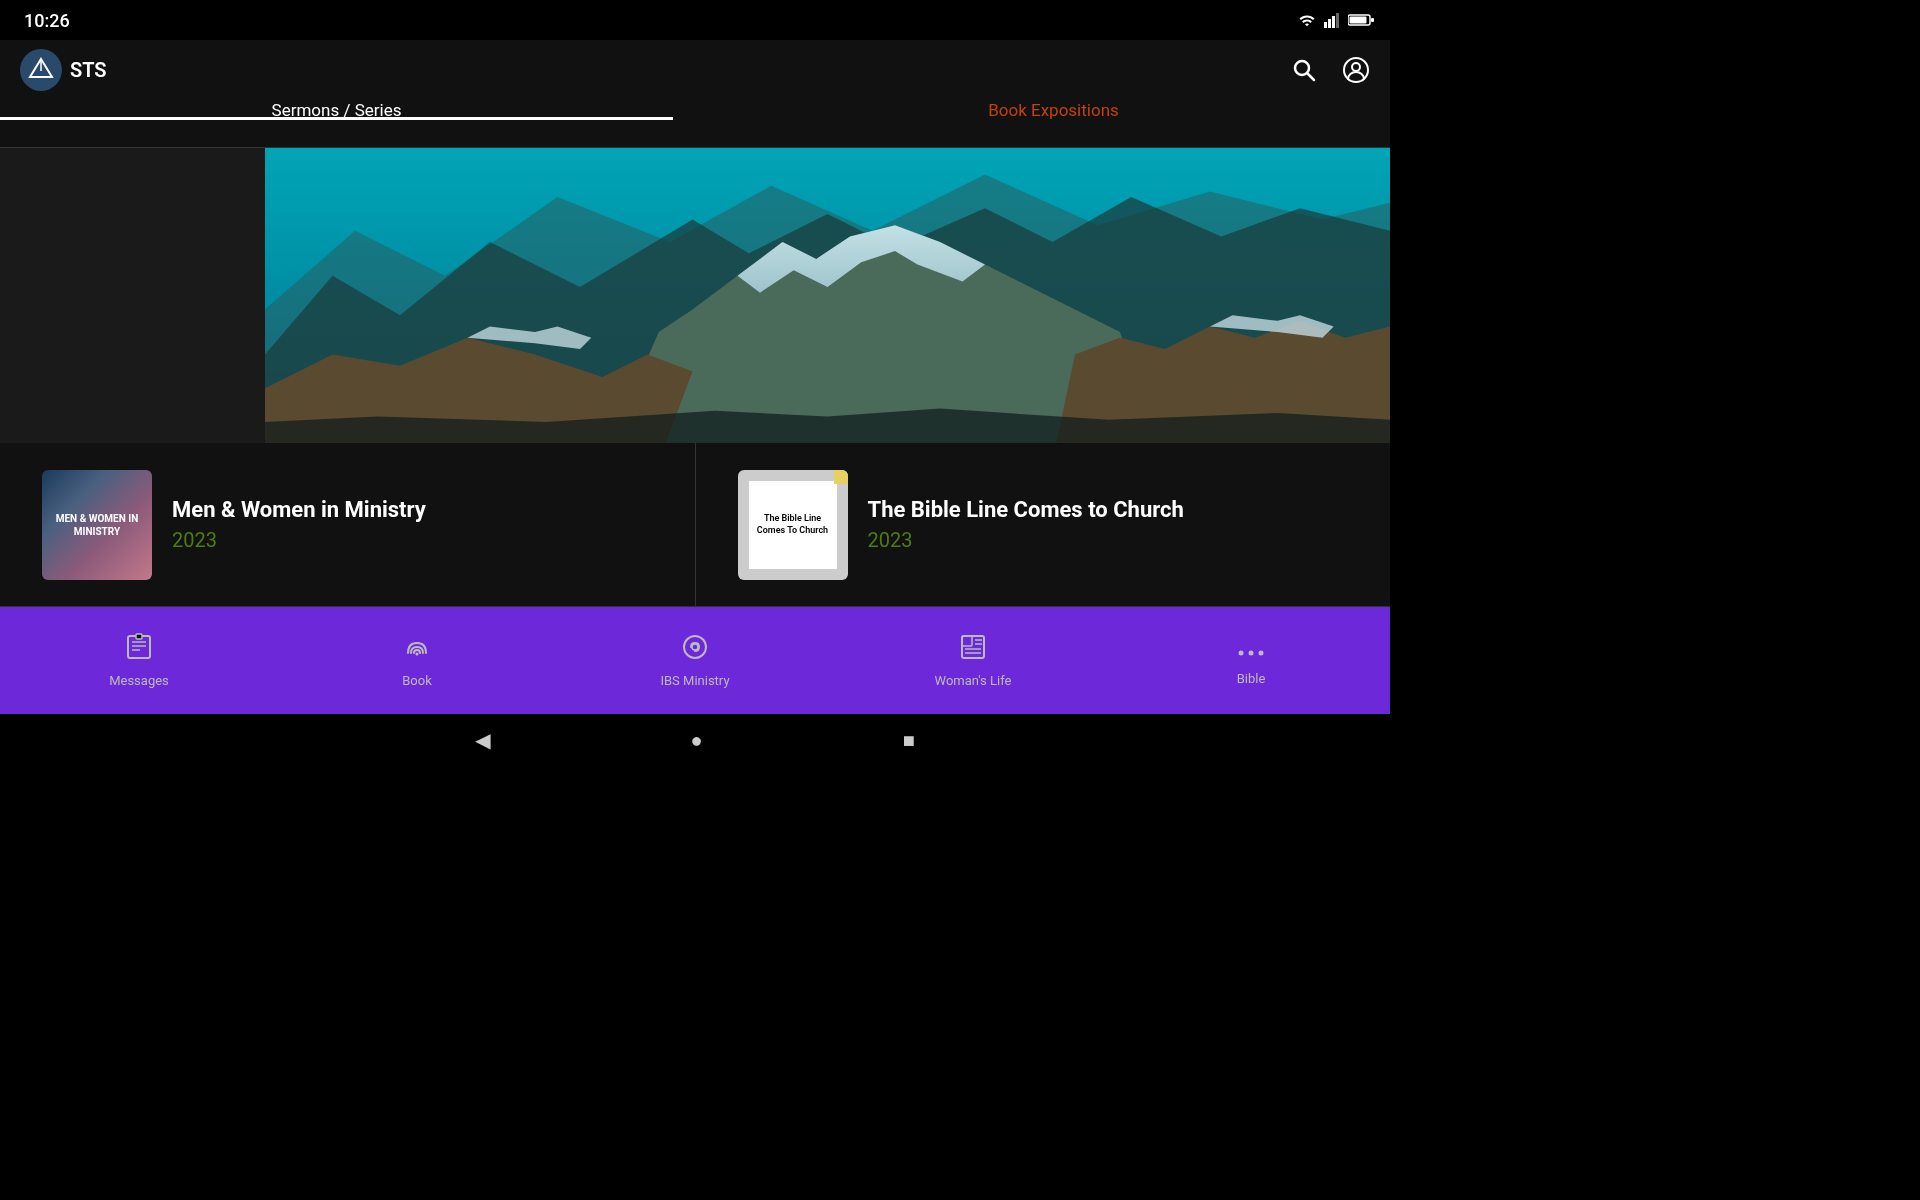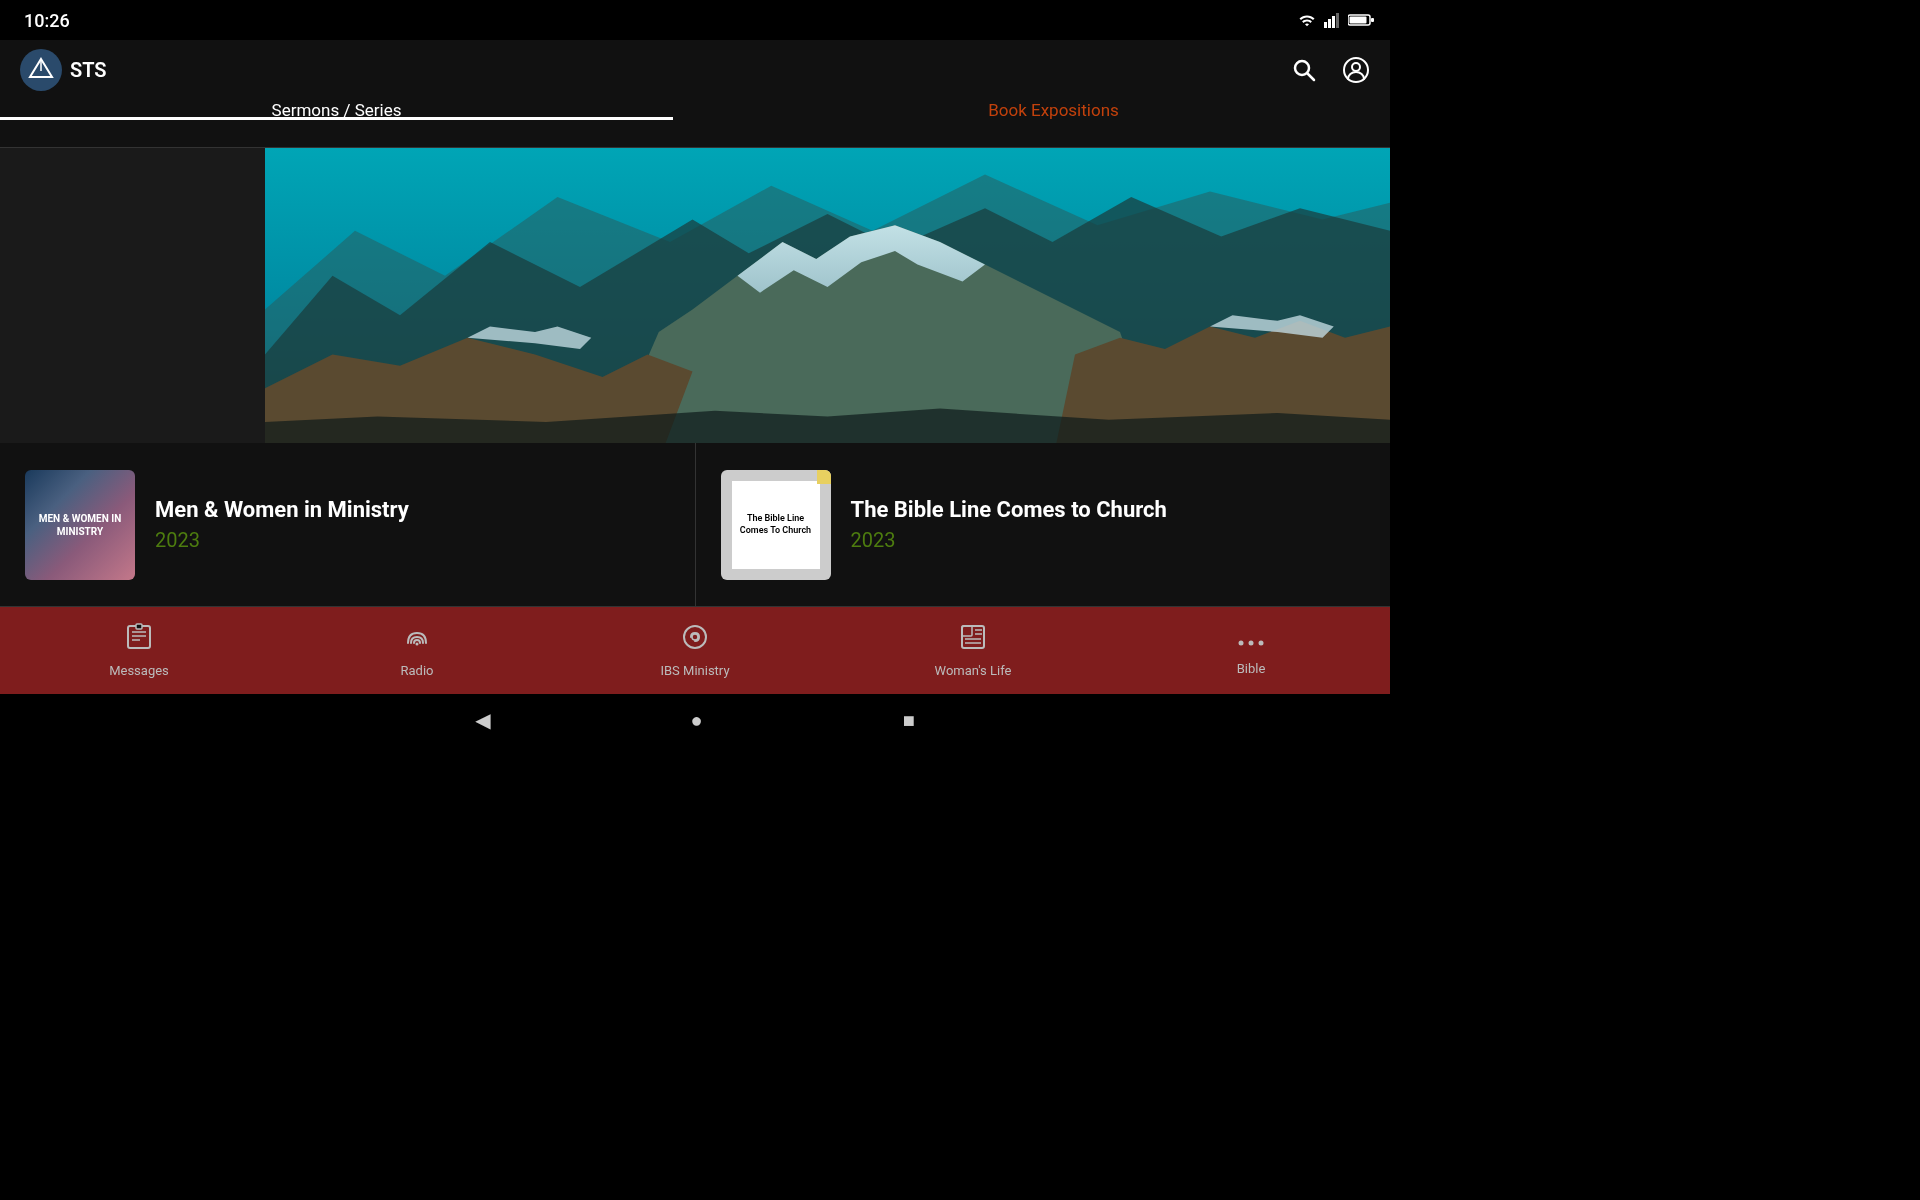--- a/index.html
+++ b/index.html
@@ -136,21 +136,21 @@
     
     .series-list {
       height: 163px;
       background: #111;
       display: flex;
     }
     .series-half {
       flex: 1;
       display: flex;
       align-items: center;
-      padding: 20px 25px;
+      padding: 20px 42px;
       gap: 20px;
       border-right: 1px solid #333;
     }
     .series-half:last-child {
       border-right: none;
     }
     .series-thumb {
       width: 110px;
       height: 110px;
       border-radius: 6px;
@@ -210,22 +210,22 @@
       color: #fff;
       margin-bottom: 6px;
     }
     .series-year {
       font-size: 20px;
       color: #4d7c0f;
     }
 
     
     .bottom-nav {
-      height: 88px;
-      background: #7f1d1d;
+      height: 108px;
+      background: #6d28d9;
       display: flex;
       align-items: center;
       justify-content: space-around;
       border-top: 1px solid #333;
     }
     .nav-item {
       display: flex;
       flex-direction: column;
       align-items: center;
       gap: 6px;
@@ -408,21 +408,21 @@
 
   <div class="nav-item">
     <div class="nav-icon">
       <svg width="28" height="28" viewBox="0 0 28 28" fill="none">
         <path d="M5,20 Q5,10 14,10 Q23,10 23,20" stroke="#bbb" stroke-width="2" fill="none" stroke-linecap="round"></path>
         <path d="M8,20 Q8,14 14,14 Q20,14 20,20" stroke="#bbb" stroke-width="2" fill="none" stroke-linecap="round"></path>
         <path d="M11,20 Q11,17 14,17 Q17,17 17,20" stroke="#bbb" stroke-width="2" fill="none" stroke-linecap="round"></path>
         <circle cx="14" cy="21" r="1.5" fill="#bbb"></circle>
       </svg>
     </div>
-    <span class="nav-label">Radio</span>
+    <span class="nav-label">Book</span>
   </div>
 
   <div class="nav-item">
     <div class="nav-icon">
       <svg width="28" height="28" viewBox="0 0 28 28" fill="none">
         <circle cx="14" cy="14" r="11" stroke="#bbb" stroke-width="2"></circle>
         <path d="M10,14 Q10,10 14,10 Q18,10 18,14 Q18,18 14,18" stroke="#bbb" stroke-width="2" fill="none" stroke-linecap="round"></path>
         <circle cx="14" cy="14" r="3" stroke="#bbb" stroke-width="1.5" fill="none"></circle>
       </svg>
     </div>

